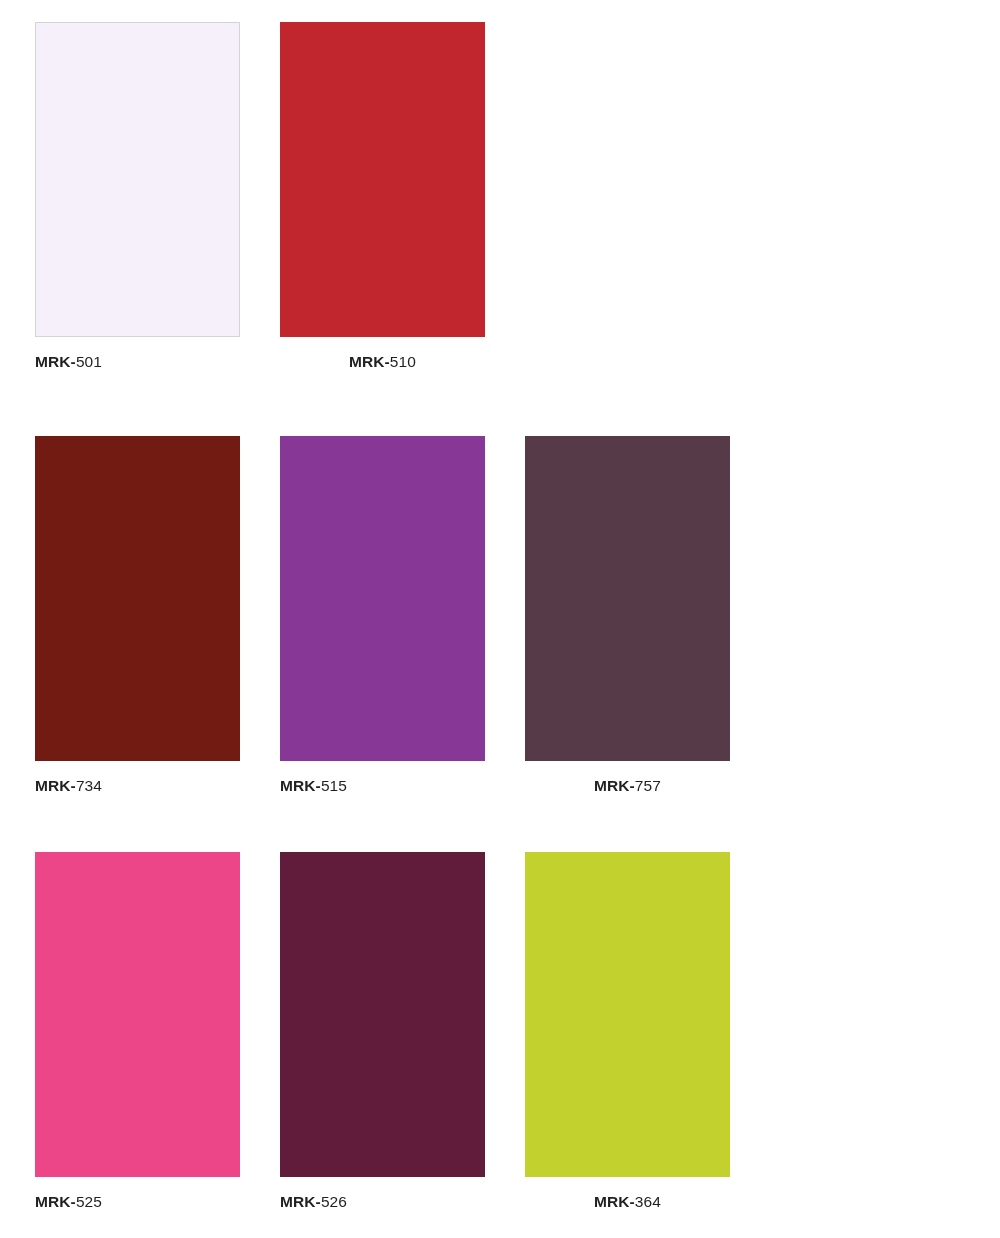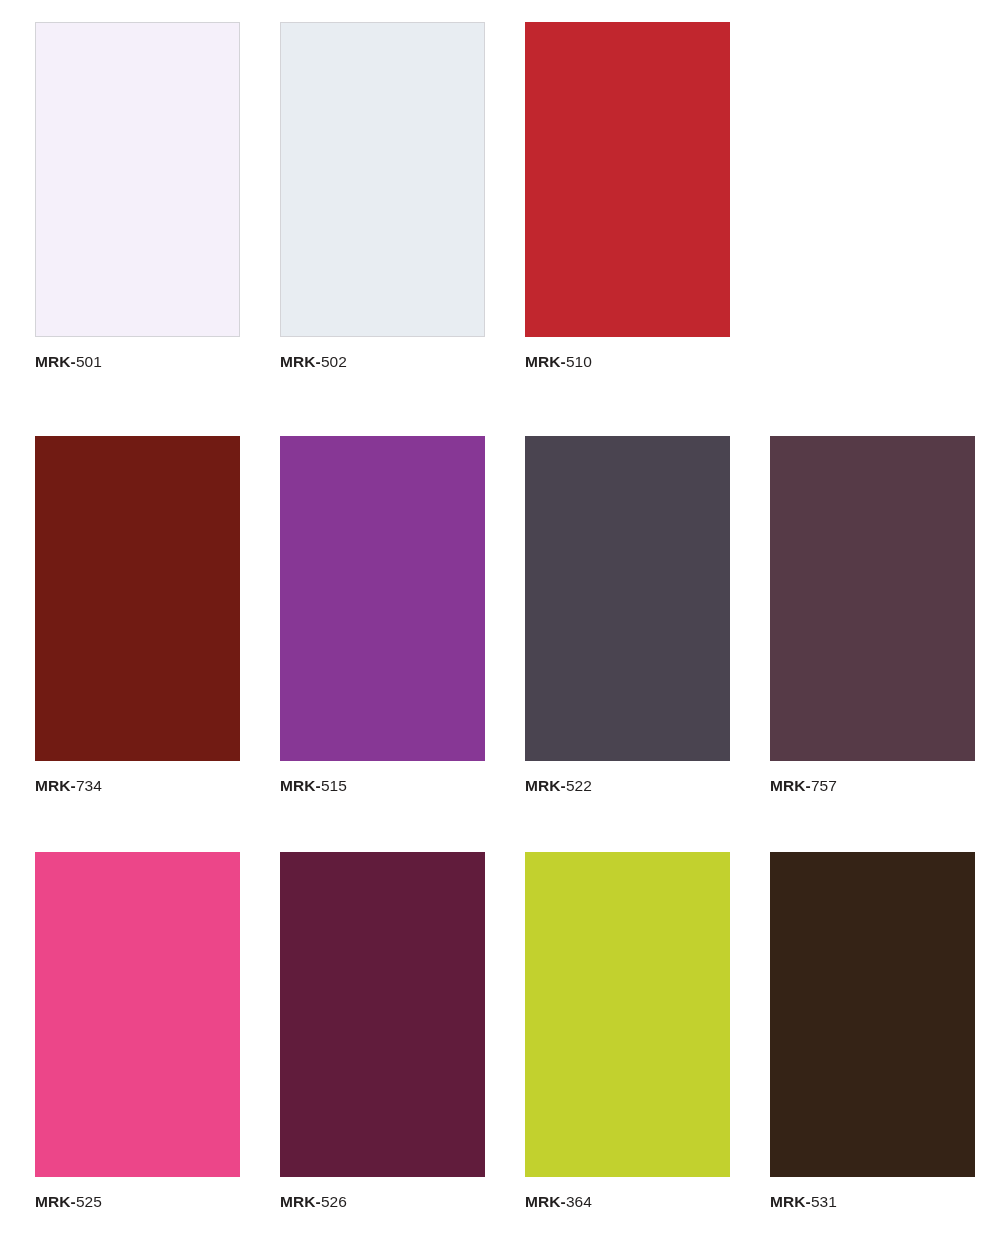--- a/index.html
+++ b/index.html
@@ -31,21 +31,21 @@
   
   .row-1 { top: 22px; }
   .row-2 { top: 436px; }
   .row-3 { top: 852px; }
 
   .swatch-cell {
     width: 205px;
     margin-right: 40px;
     box-sizing: border-box;
   }
-  .swatch-cell:last-child { margin-right: 0; }
+  .swatch-cell:last-child { margin-right: 0; text-align: center; }
 
   .swatch-chip {
     width: 205px;
     box-sizing: border-box;
     display: block;
   }
   .row-1 .swatch-chip { height: 315px; }
   .row-2 .swatch-chip { height: 325px; }
   .row-3 .swatch-chip { height: 325px; }
 
@@ -73,60 +73,48 @@
 <body>
 
 <div class="swatch-sheet">
 
   <div class="swatch-row row-1">
     <div class="swatch-cell">
       <div class="swatch-chip has-border" style="background-color: rgb(245, 240, 250); border-color: rgb(212, 212, 216);"></div>
       <div class="swatch-label"><span class="code-prefix">MRK-</span><span class="code-number">501</span></div>
     </div>
     <div class="swatch-cell">
-      <div class="swatch-chip has-border" style="background-color: rgb(232, 237, 242); border-color: rgb(212, 212, 216);"></div>
-      <div class="swatch-label"><span class="code-prefix">MRK-</span><span class="code-number">502</span></div>
-    </div>
-    <div class="swatch-cell">
       <div class="swatch-chip" style="background-color: rgb(193, 38, 46);"></div>
       <div class="swatch-label"><span class="code-prefix">MRK-</span><span class="code-number">510</span></div>
     </div>
   </div>
 
   <div class="swatch-row row-2">
     <div class="swatch-cell">
       <div class="swatch-chip" style="background-color: rgb(113, 27, 19);"></div>
       <div class="swatch-label"><span class="code-prefix">MRK-</span><span class="code-number">734</span></div>
     </div>
     <div class="swatch-cell">
       <div class="swatch-chip" style="background-color: rgb(135, 55, 149);"></div>
       <div class="swatch-label"><span class="code-prefix">MRK-</span><span class="code-number">515</span></div>
-    </div>
-    <div class="swatch-cell">
-      <div class="swatch-chip" style="background-color: rgb(74, 68, 80);"></div>
-      <div class="swatch-label"><span class="code-prefix">MRK-</span><span class="code-number">522</span></div>
     </div>
     <div class="swatch-cell">
       <div class="swatch-chip" style="background-color: rgb(86, 58, 71);"></div>
       <div class="swatch-label"><span class="code-prefix">MRK-</span><span class="code-number">757</span></div>
     </div>
   </div>
 
   <div class="swatch-row row-3">
     <div class="swatch-cell">
       <div class="swatch-chip" style="background-color: rgb(236, 70, 137);"></div>
       <div class="swatch-label"><span class="code-prefix">MRK-</span><span class="code-number">525</span></div>
     </div>
     <div class="swatch-cell">
       <div class="swatch-chip" style="background-color: rgb(97, 28, 60);"></div>
       <div class="swatch-label"><span class="code-prefix">MRK-</span><span class="code-number">526</span></div>
     </div>
     <div class="swatch-cell">
       <div class="swatch-chip" style="background-color: rgb(194, 209, 46);"></div>
       <div class="swatch-label"><span class="code-prefix">MRK-</span><span class="code-number">364</span></div>
     </div>
-    <div class="swatch-cell">
-      <div class="swatch-chip" style="background-color: rgb(53, 35, 22);"></div>
-      <div class="swatch-label"><span class="code-prefix">MRK-</span><span class="code-number">531</span></div>
-    </div>
   </div>
 
 </div>
 
 </body></html>

